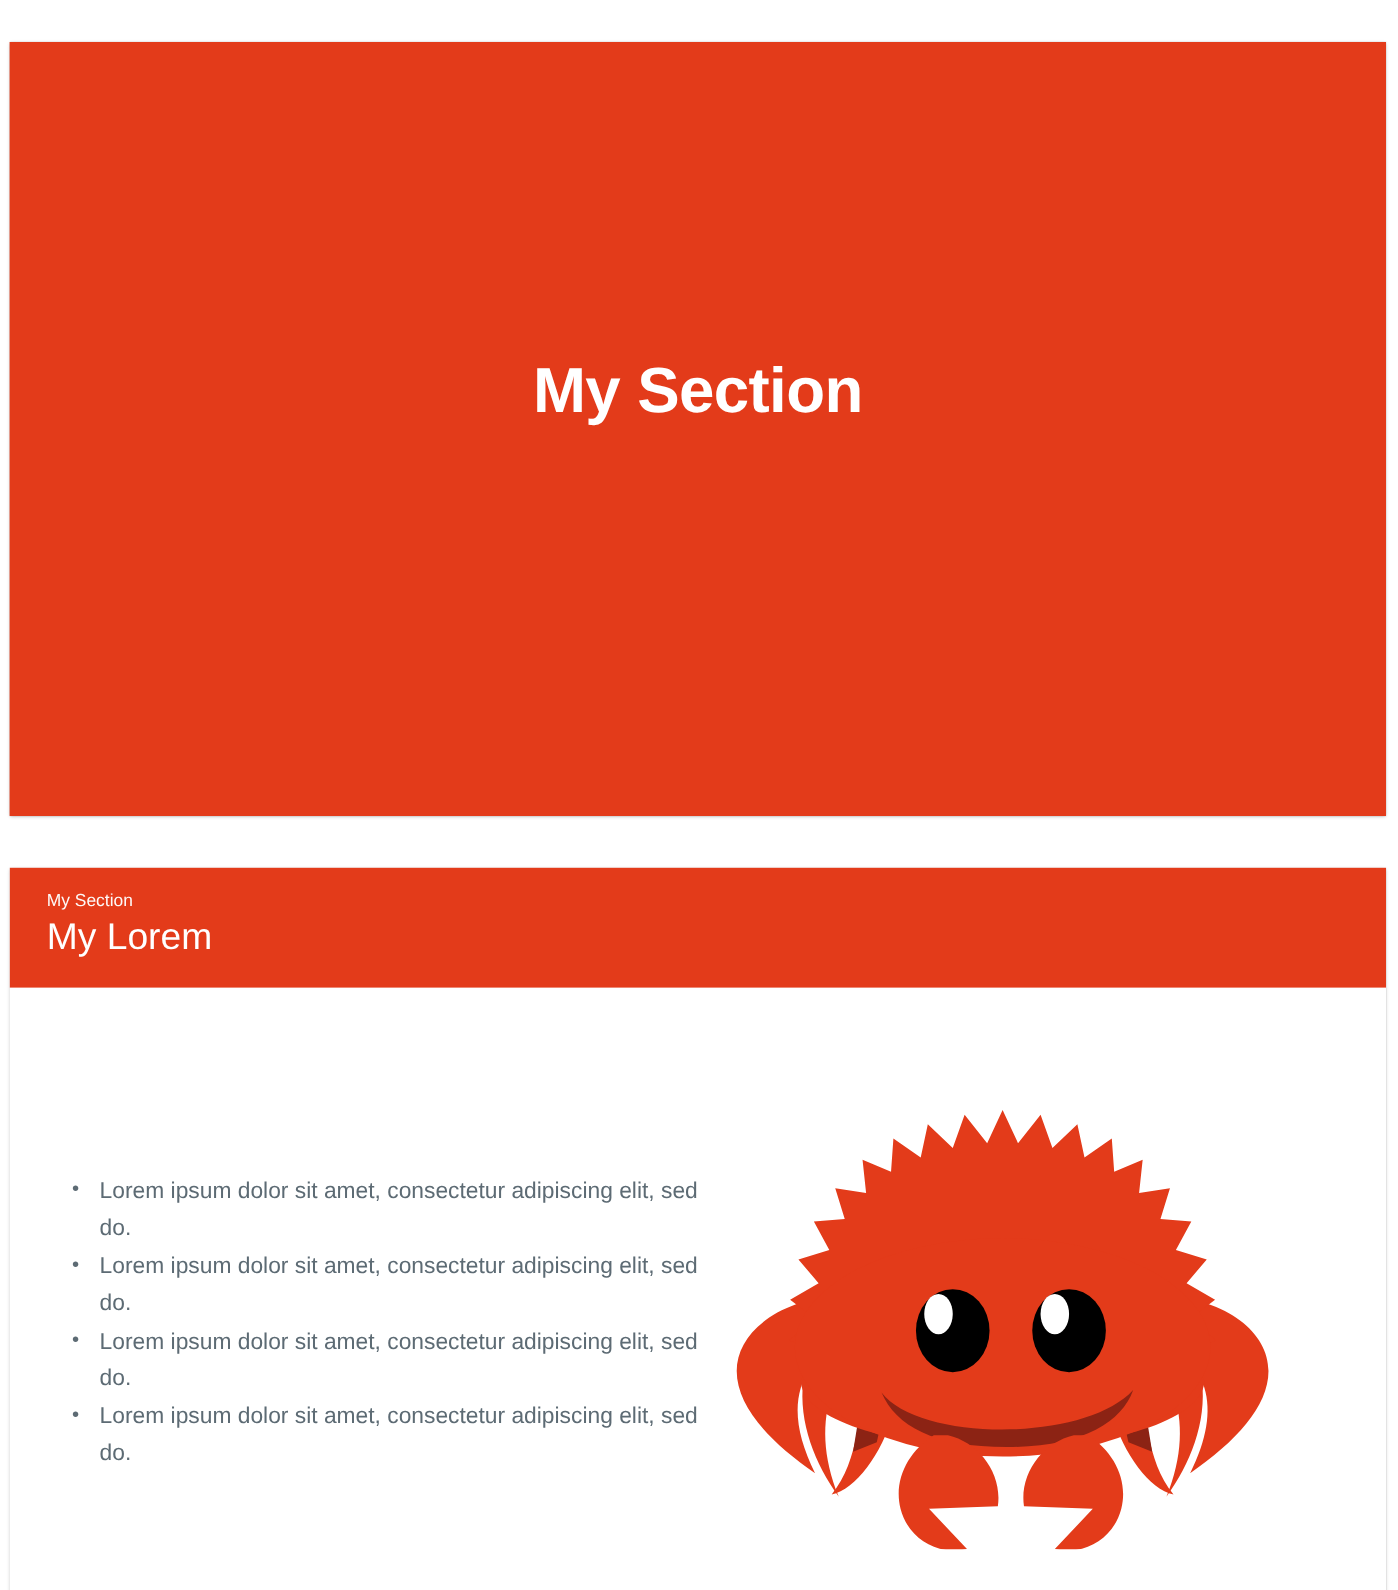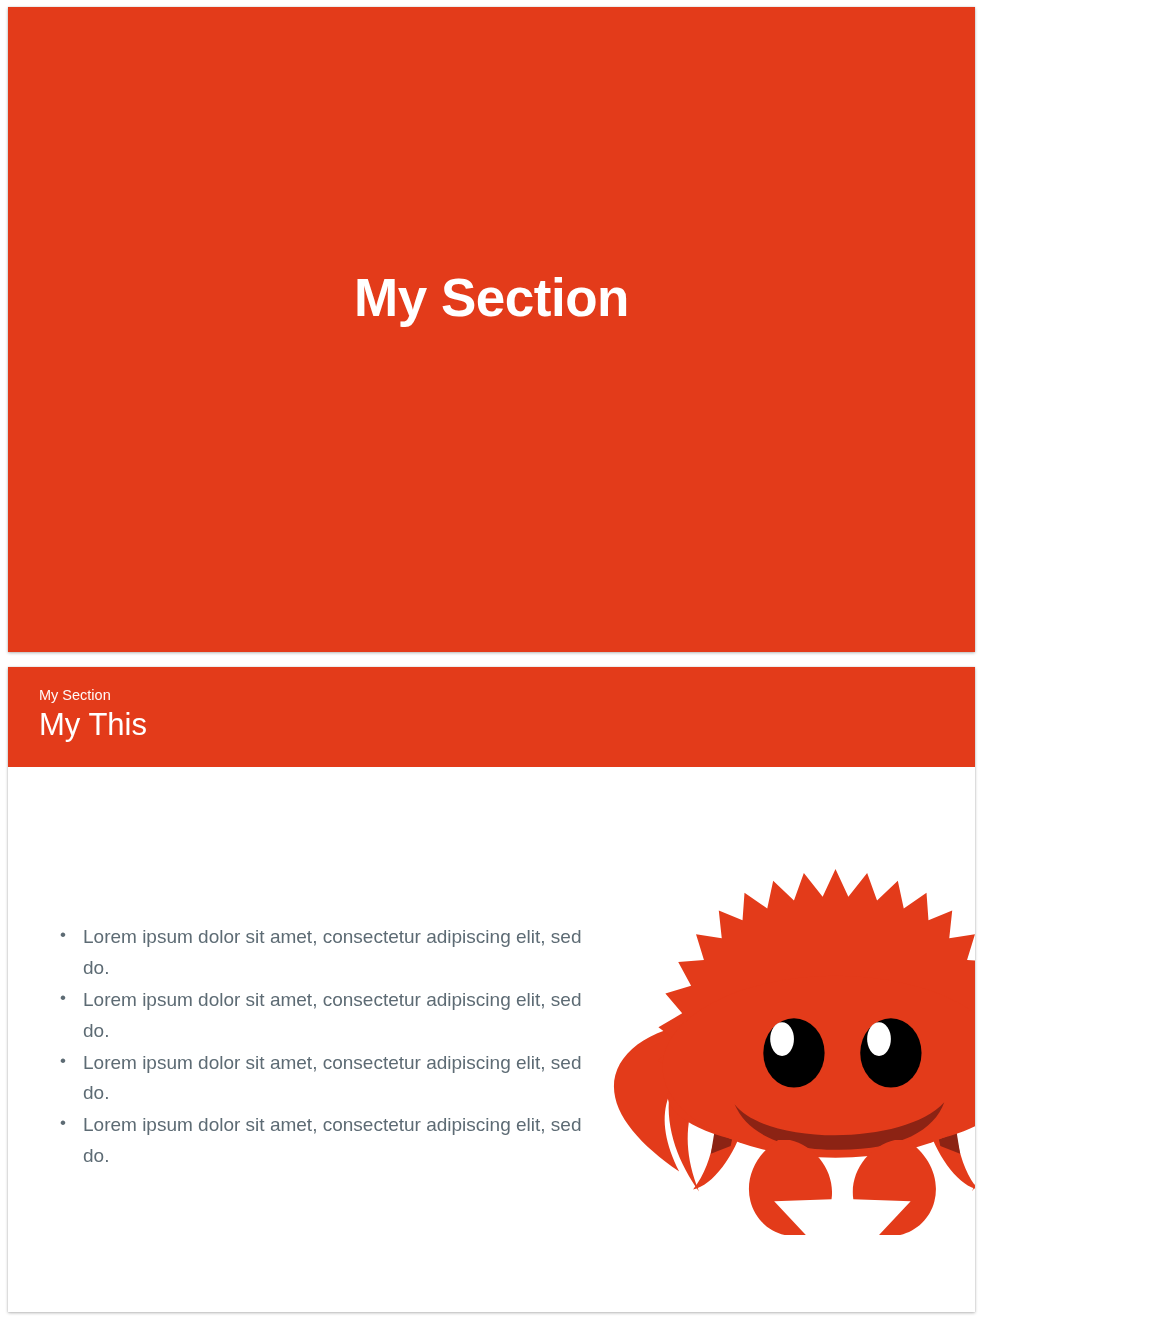--- a/index.html
+++ b/index.html
@@ -14,24 +14,25 @@
   #deck {
     position: relative;
     width: 1165px;
     height: 1325px;
     background: #ffffff;
     padding: 7px 8px 0 8px;
   }
 
   .slide {
     position: relative;
-    width: 967px;
+    width: 1147px;
     background: #ffffff;
     box-shadow: 0 1px 3px rgba(0,0,0,0.28), 0 0 1px rgba(0,0,0,0.18);
     overflow: hidden;
+    margin-top: 28px;
   }
 
   
   #slide-section {
     height: 645px;
     background: #E33B1A;
     display: flex;
     align-items: center;
     justify-content: center;
   }
@@ -134,21 +135,21 @@
   <section class="slide" id="slide-section">
     <h1 class="section-title">My Section</h1>
   </section>
 
   <div class="slide-gap"></div>
 
   <section class="slide" id="slide-content">
 
     <div class="header">
       <div class="eyebrow">My Section</div>
-      <div class="title">My This</div>
+      <div class="title">My Lorem</div>
     </div>
 
     <div class="body">
 
       <ul class="bullets">
         <li>Lorem ipsum dolor sit amet, consectetur adipiscing elit, sed do.</li>
         <li>Lorem ipsum dolor sit amet, consectetur adipiscing elit, sed do.</li>
         <li>Lorem ipsum dolor sit amet, consectetur adipiscing elit, sed do.</li>
         <li>Lorem ipsum dolor sit amet, consectetur adipiscing elit, sed do.</li>
       </ul>

